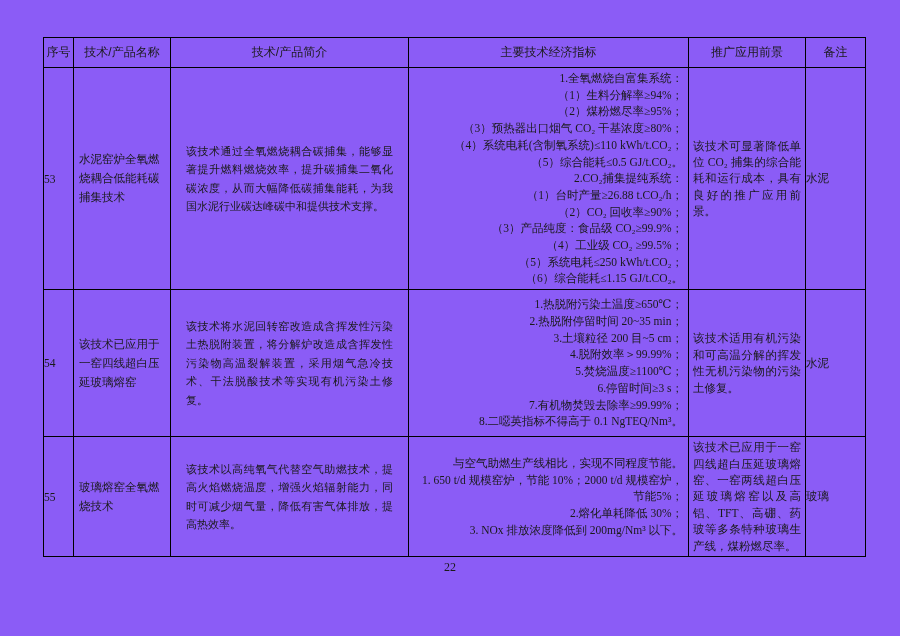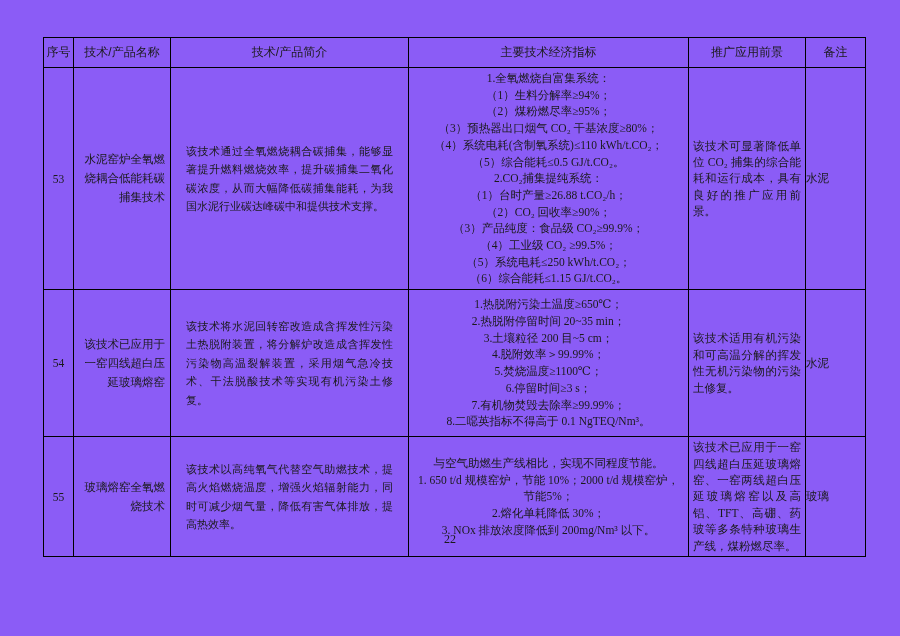--- a/index.html
+++ b/index.html
@@ -32,56 +32,55 @@
     font-weight: normal;
     height: 30px;
     text-align: center;
     vertical-align: middle;
     font-size: 12px;
   }
   tr.row-53 { height: 218px; }
   tr.row-54 { height: 147px; }
   tr.row-55 { height: 117px; }
   td.c-no {
-    text-align: center;
     vertical-align: middle;
   }
   td.c-name {
-    text-align: right;
+    text-align: left;
     vertical-align: middle;
     padding: 0 5px;
     line-height: 19px;
   }
   td.c-intro {
     text-align: justify;
     vertical-align: middle;
     padding: 2px 15px;
     line-height: 18.5px;
     font-size: 11px;
   }
   td.c-ind {
-    text-align: center;
+    text-align: right;
     vertical-align: middle;
     padding: 2px 5px;
     line-height: 16.7px;
     white-space: pre-line;
   }
   td.c-pros {
     text-align: justify;
     vertical-align: middle;
     padding: 2px 4px;
     line-height: 16.4px;
   }
   td.c-remark {
     text-align: left;
     vertical-align: middle;
   }
   .page-number {
     position: absolute;
-    top: 532px;
+    top: 560px;
     left: 0;
     width: 100%;
     text-align: center;
     font-size: 12px;
     color: #1a1a1a;
   }
 </style>
 </head>
 <body>
 

